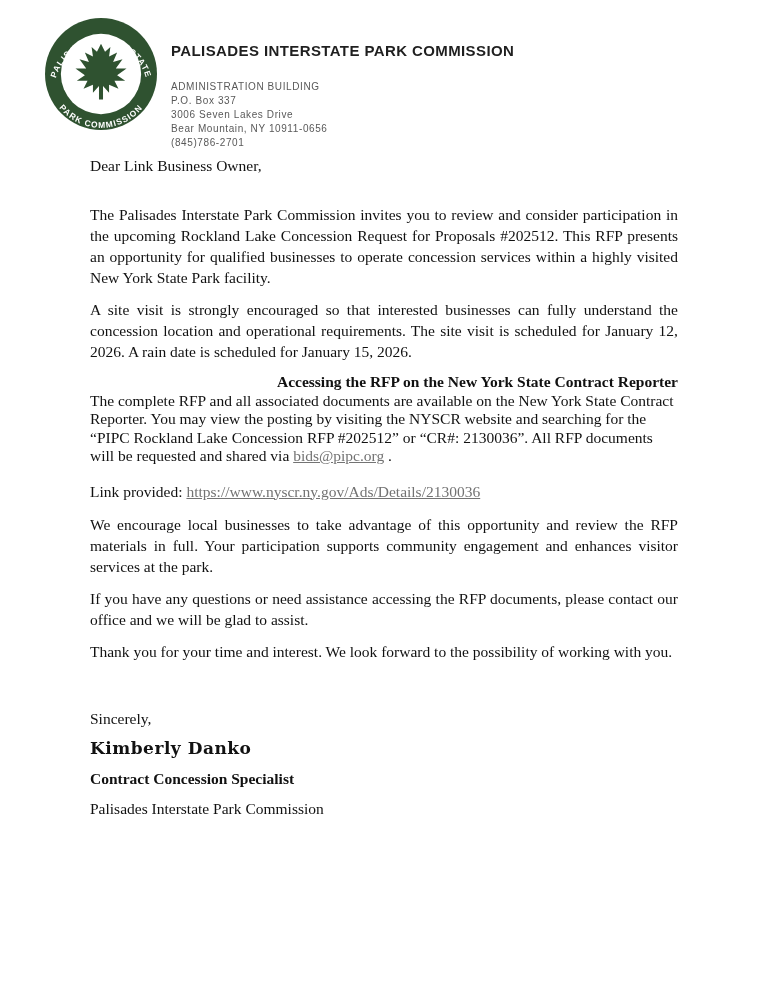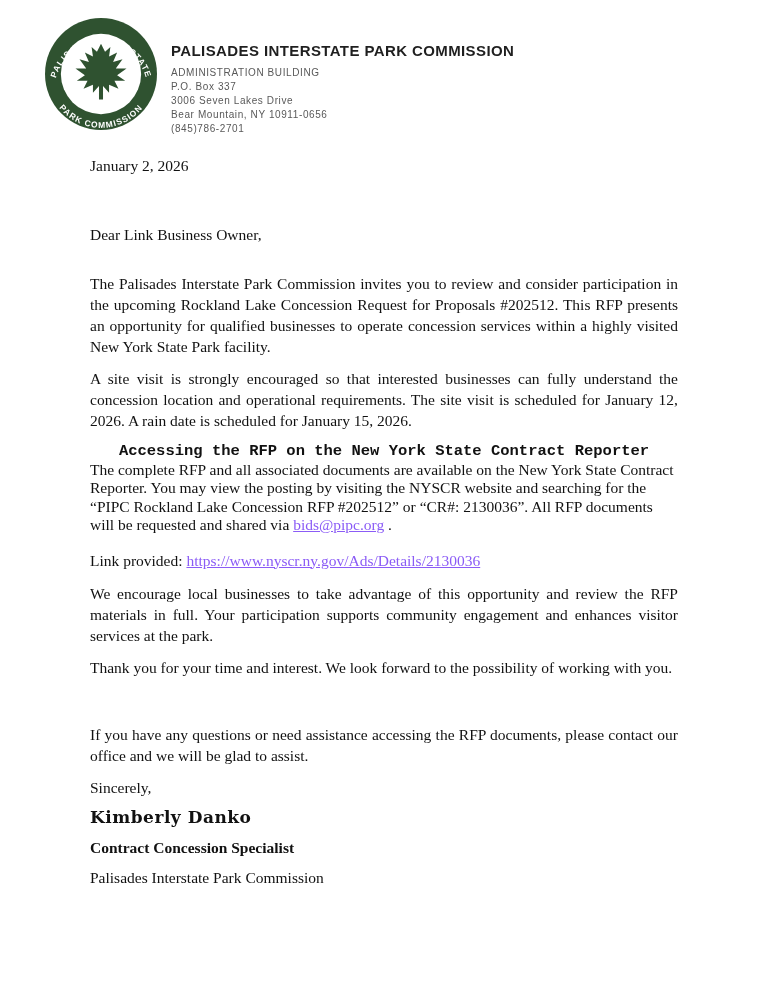--- a/index.html
+++ b/index.html
@@ -29,21 +29,21 @@
     margin-left: 14px;
     margin-top: 24px;
     font-family: "Liberation Sans", sans-serif;
   }
   .org-name {
     font-size: 15px;
     font-weight: bold;
     color: #1f1f1f;
     letter-spacing: 0.4px;
   }
-  .address { margin-top: 7px; }
+  .address { margin-top: 21px; }
   .address-line {
     font-size: 10px;
     line-height: 14px;
     letter-spacing: 0.6px;
     color: #595959;
   }
 
   
   .body-area {
     position: absolute;
@@ -51,25 +51,25 @@
     left: 90px;
     right: 90px;
     font-size: 15.5px;
     line-height: 21px;
   }
   .body-area p { margin: 0; }
   .date { margin-bottom: 48px !important; }
   .salutation { margin-bottom: 28px !important; }
   .para { margin-bottom: 11px !important; text-align: justify; }
   .rfp-block { line-height: 18.5px; margin-bottom: 15px; }
-  .rfp-heading { font-weight: bold; text-align: center; font-family: Liberation Mono, monospace; }
+  .rfp-heading { font-weight: bold; text-align: right; }
   .rfp-body { text-align: left; }
   .link-line { margin-bottom: 12px !important; }
   .link {
-    color: #8b5cf6;
+    color: #737373;
     text-decoration: underline;
     cursor: pointer;
   }
   .para-last { margin-bottom: 46px !important; }
   .closing { margin-bottom: 9px !important; }
   .signature-name {
     font-family: "DejaVu Serif", serif;
     font-weight: bold;
     font-size: 17px;
     letter-spacing: 0.5px;
@@ -111,40 +111,39 @@
         <div class="address-line">ADMINISTRATION BUILDING</div>
         <div class="address-line">P.O. Box 337</div>
         <div class="address-line">3006 Seven Lakes Drive</div>
         <div class="address-line">Bear Mountain, NY 10911-0656</div>
         <div class="address-line">(845)786-2701</div>
       </div>
     </div>
   </header>
 
   <main class="body-area">
-    <p class="date">January 2, 2026</p>
 
     <p class="salutation">Dear Link Business Owner,</p>
 
     <p class="para">The Palisades Interstate Park Commission invites you to review and consider participation in the upcoming Rockland Lake Concession Request for Proposals #202512. This RFP presents an opportunity for qualified businesses to operate concession services within a highly visited New York State Park facility.</p>
 
     <p class="para">A site visit is strongly encouraged so that interested businesses can fully understand the concession location and operational requirements. The site visit is scheduled for January 12, 2026. A rain date is scheduled for January 15, 2026.</p>
 
     <div class="rfp-block">
       <p class="rfp-heading">Accessing the RFP on the New York State Contract Reporter</p>
       <p class="rfp-body"><span>The complete RFP and all associated documents are available on the New York State Contract Reporter. You may view the posting by visiting the NYSCR website and searching for the “PIPC Rockland Lake Concession RFP #202512” or “CR#: 2130036”. All RFP documents will be requested and shared via </span><a class="link">bids@pipc.org</a><span> .</span></p>
     </div>
 
     <p class="link-line"><span>Link provided: </span><a class="link">https://www.nyscr.ny.gov/Ads/Details/2130036</a></p>
 
     <p class="para">We encourage local businesses to take advantage of this opportunity and review the RFP materials in full. Your participation supports community engagement and enhances visitor services at the park.</p>
 
+    <p class="para">If you have any questions or need assistance accessing the RFP documents, please contact our office and we will be glad to assist.</p>
+
     <p class="para para-last">Thank you for your time and interest. We look forward to the possibility of working with you.</p>
-
-    <p class="para">If you have any questions or need assistance accessing the RFP documents, please contact our office and we will be glad to assist.</p>
 
     <p class="closing">Sincerely,</p>
 
     <p class="signature-name">Kimberly Danko</p>
 
     <p class="signature-title">Contract Concession Specialist</p>
 
     <p class="signature-org">Palisades Interstate Park Commission</p>
   </main>
 

